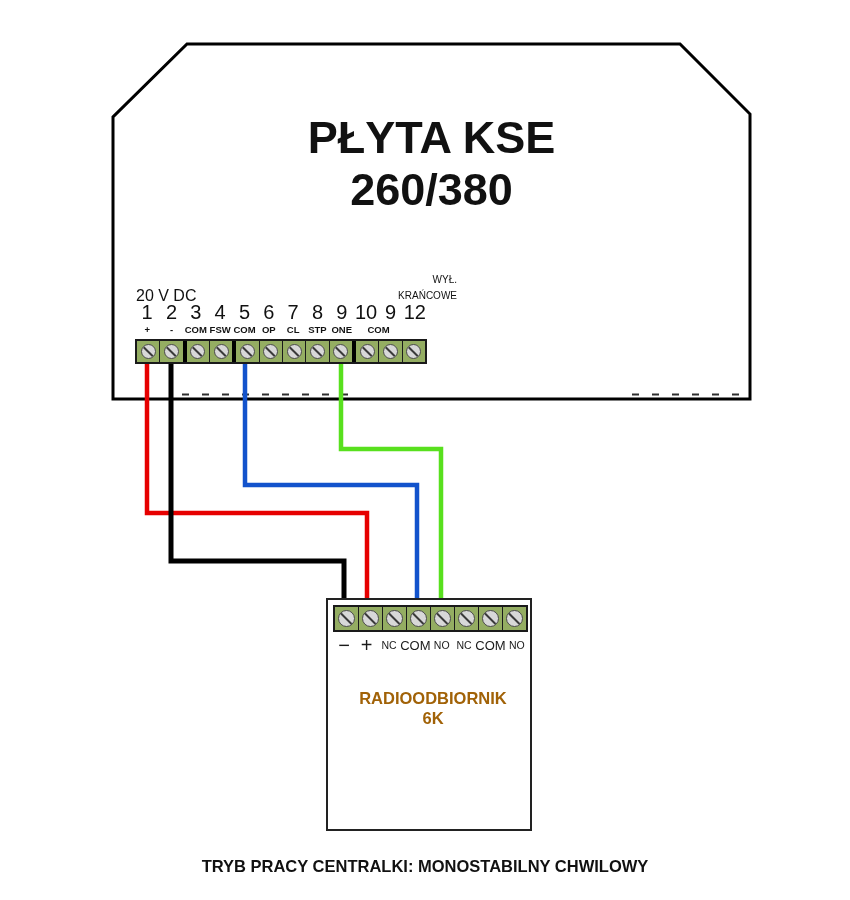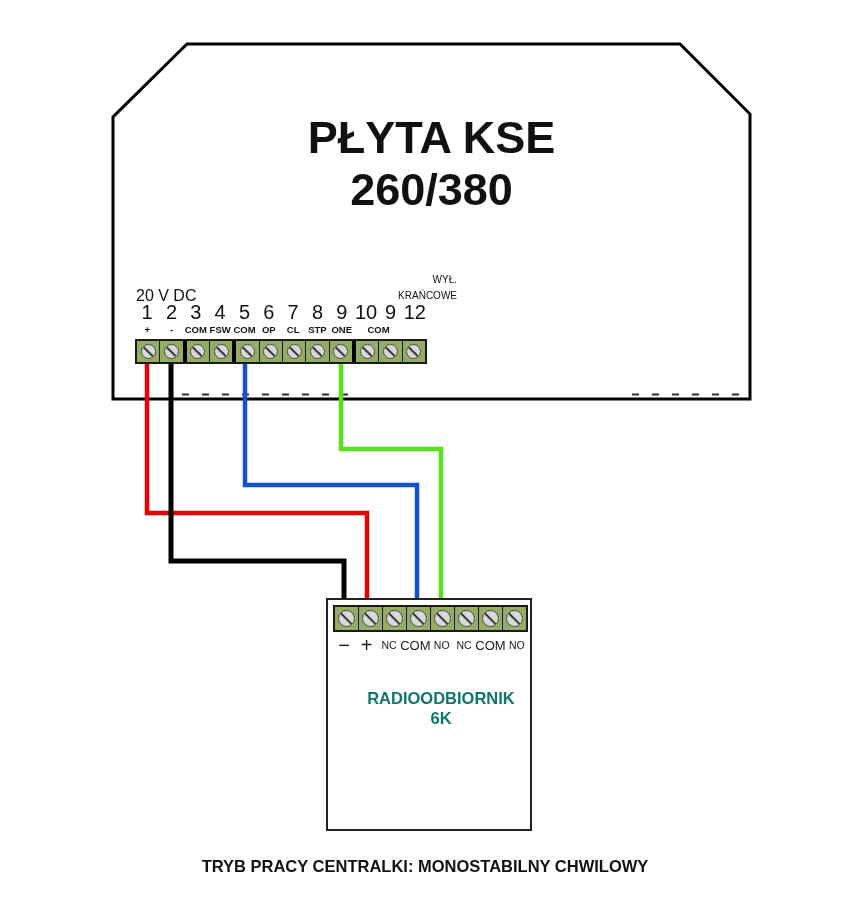--- a/index.html
+++ b/index.html
@@ -40,22 +40,22 @@
   
   .receiver{position:absolute;left:326px;top:598px;width:206px;height:233px;
             box-sizing:border-box;background:#fff;border:2px solid #222;}
   .rx-strip{left:5px;top:5px;width:195px;height:27px;position:absolute;}
   .rx-labels{position:absolute;left:5px;top:35px;width:195px;height:20px;display:flex;
              align-items:center;color:#1a1a1a;}
   .rx-labels .rl{flex:1;text-align:center;}
   .rl.sym{font-size:20px;font-weight:400;}
   .rl.sm{font-size:10.5px;text-align:center;}
   .rl.md{font-size:13px;}
-  .rx-name{position:absolute;left:12px;top:88px;width:100%;text-align:center;
-           font-weight:bold;font-size:16.5px;line-height:20px;color:#0f766e;}
+  .rx-name{position:absolute;left:4px;top:88px;width:100%;text-align:center;
+           font-weight:bold;font-size:16.5px;line-height:20px;color:#a16207;}
 
   .caption{position:absolute;left:0;top:857px;width:850px;text-align:center;
            font-weight:bold;font-size:16.5px;color:#111;}
 </style>
 </head>
 <body>
 
 <div class="canvas">
 
   <svg class="layer" width="850" height="900" viewBox="0 0 850 900">

